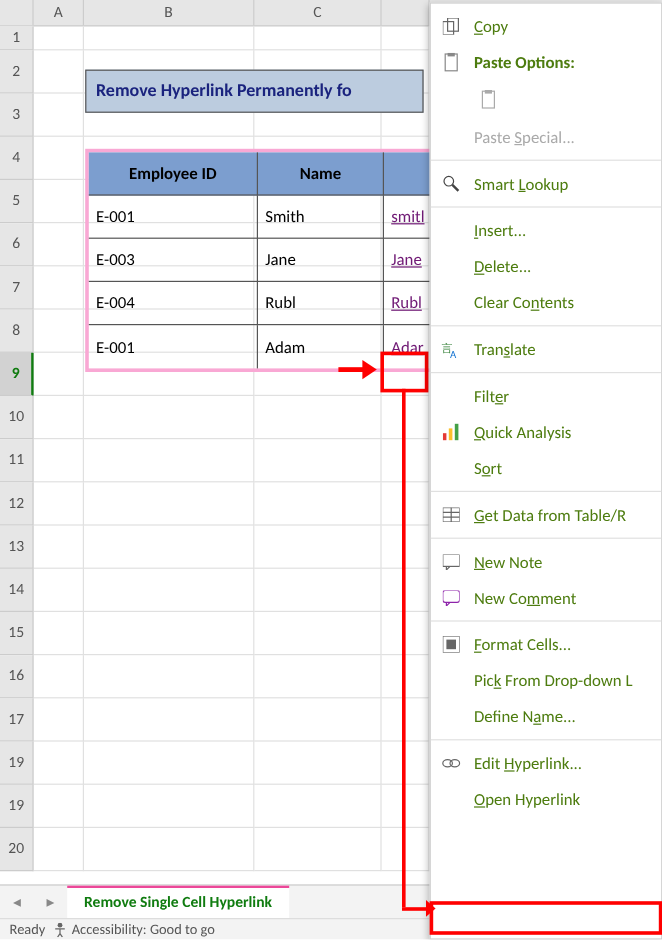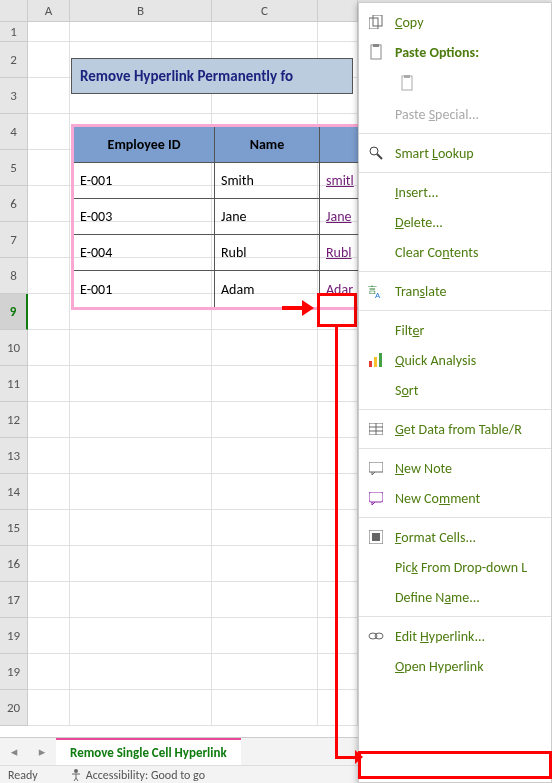--- a/index.html
+++ b/index.html
@@ -57,21 +57,21 @@
     .msep { height: 1px; background: #e0e0e0; margin: 4px 0; }
     .paste-icons { padding-left: 36px; height: 32px; display: flex; align-items: center; gap: 4px; }
     .picon { width: 24px; height: 24px; border: 1px solid transparent; display: flex; align-items: center; justify-content: center; color: #888; border-radius: 3px; }
 
     svg { display: block; }
 
     .tabbar { position: absolute; left: 0; bottom: 18px; width: 360px; height: 28px; background: #f3f3f3; border-top: 1px solid #ccc; display: flex; align-items: center; }
     .tabnav { width: 28px; display: flex; align-items: center; justify-content: center; color: #888; font-size: 13px; }
     .tab { height: 28px; background: #fff; border-top: 2px solid #ec4899; padding: 0 14px; display: flex; align-items: center; color: #107c10; font-weight: bold; font-size: 13px; }
 
-    .status { position: absolute; left: 0; bottom: 0; width: 360px; height: 18px; background: #f3f3f3; border-top: 1px solid #ddd; display: flex; align-items: center; padding-left: 8px; font-size: 12px; color: #555; gap: 32px; }
+    .status { position: absolute; left: 0; bottom: 0; width: 360px; height: 18px; background: #f3f3f3; border-top: 1px solid #ddd; display: flex; align-items: center; padding-left: 8px; font-size: 12px; color: #555; gap: 6px; }
     .acc { display: flex; align-items: center; gap: 4px; }
   </style>
 </head>
 <body>
 
 <div class="hdr-row">
   <div class="corner"></div>
   <div class="colh colA">A</div>
   <div class="colh colB">B</div>
   <div class="colh colC">C</div>

